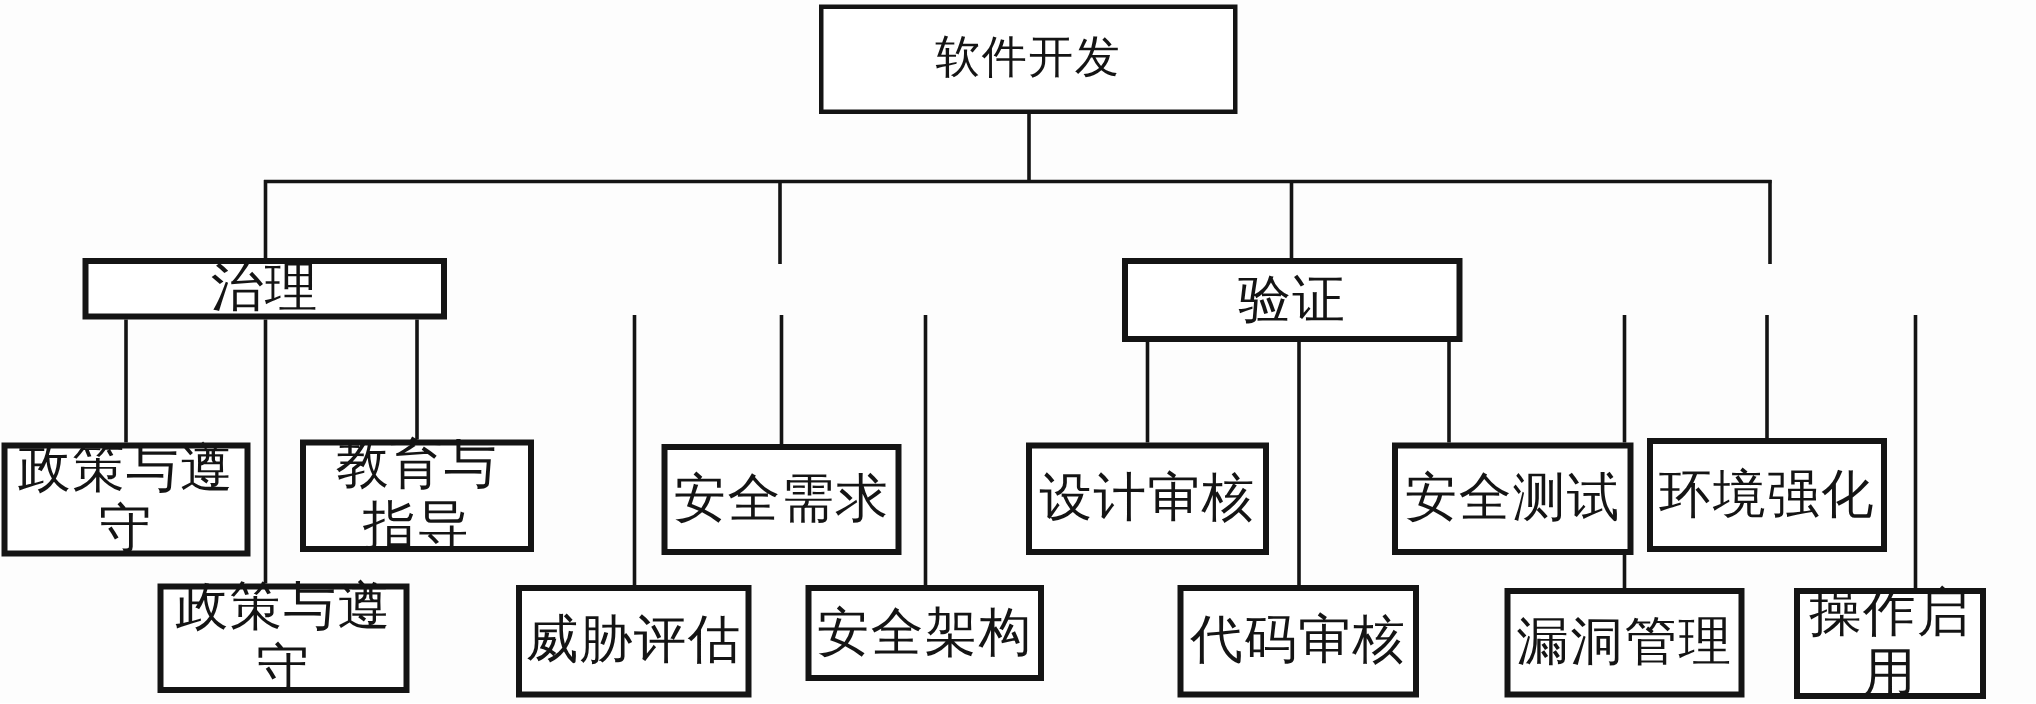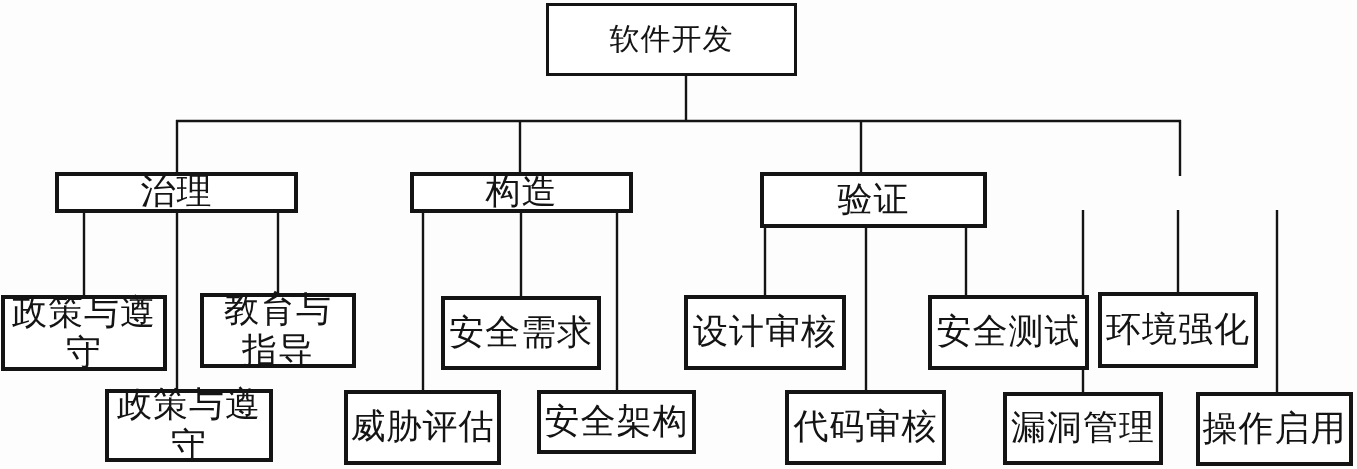--- a/index.html
+++ b/index.html
@@ -36,44 +36,44 @@
     align-items: center;
     justify-content: center;
     text-align: center;
     font-size: 35px;
     line-height: 1.15;
     letter-spacing: 1px;
   }
   .node .lbl { display: inline-block; }
 
   
-  #n-root          { left: 546px; top: 3px;   width: 251px; height: 73px; font-size: 30px; border-width: 3px; }
+  #n-root          { left: 546px; top: 3px;   width: 279px; height: 73px; font-size: 30px; border-width: 3px; }
 
   
   #n-governance    { left: 55px;   top: 172px; width: 243px; height: 41px; }
   #n-construction  { left: 410px;  top: 172px; width: 223px; height: 41px; }
-  #n-verification  { left: 748px;  top: 172px; width: 227px; height: 56px; margin-left: 12px; }
+  #n-verification  { left: 748px;  top: 172px; width: 227px; height: 56px; }
   #n-deployment    { left: 1065px; top: 172px; width: 230px; height: 41px; }
 
   
   #n-strategy      { left: 1px;    top: 295px; width: 166px; height: 76px; }
   #n-education     { left: 200px;  top: 293px; width: 156px; height: 75px; }
   #n-education .lbl { max-width: 122px; }
   #n-requirements  { left: 441px;  top: 296px; width: 160px; height: 74px; }
   #n-design-review { left: 684px;  top: 295px; width: 162px; height: 75px; }
   #n-sec-testing   { left: 885px;  top: 295px; width: 161px; height: 75px; margin-left: 43px; }
   #n-env-hardening { left: 1098px; top: 292px; width: 160px; height: 76px; }
 
   
   #n-policy        { left: 105px;   top: 389px; width: 168px; height: 73px; }
   #n-threat        { left: 344px;  top: 390px; width: 157px; height: 75px; }
   #n-architecture  { left: 537px;  top: 390px; width: 159px; height: 64px; }
   #n-code-review   { left: 785px;  top: 390px; width: 161px; height: 75px; }
   #n-vuln          { left: 1003px; top: 392px; width: 160px; height: 73px; }
-  #n-ops           { left: 1196px; top: 392px; width: 157px; height: 74px; }
+  #n-ops           { left: 1196px; top: 392px; width: 128px; height: 74px; }
 </style>
 </head>
 <body>
 
 <div class="canvas">
 
   <svg class="connectors" viewBox="0 0 1357 469" aria-hidden="true">
     <g>
       <line x1="686" y1="74" x2="686" y2="122"></line>
       <line x1="176" y1="121" x2="1181" y2="121"></line>
@@ -103,23 +103,20 @@
       <line x1="1277" y1="210" x2="1277" y2="395"></line>
     </g>
   </svg>
 
   <div class="node" id="n-root">
     <span class="lbl">软件开发</span>
   </div>
 
   <div class="node" id="n-governance">
     <span class="lbl">治理</span>
-  </div>
-  <div class="node" id="n-construction">
-    <span class="lbl">构造</span>
   </div>
   <div class="node" id="n-verification">
     <span class="lbl">验证</span>
   </div>
 
   <div class="node" id="n-strategy">
     <span class="lbl">政策与遵守</span>
   </div>
   <div class="node" id="n-policy">
     <span class="lbl">政策与遵守</span>

